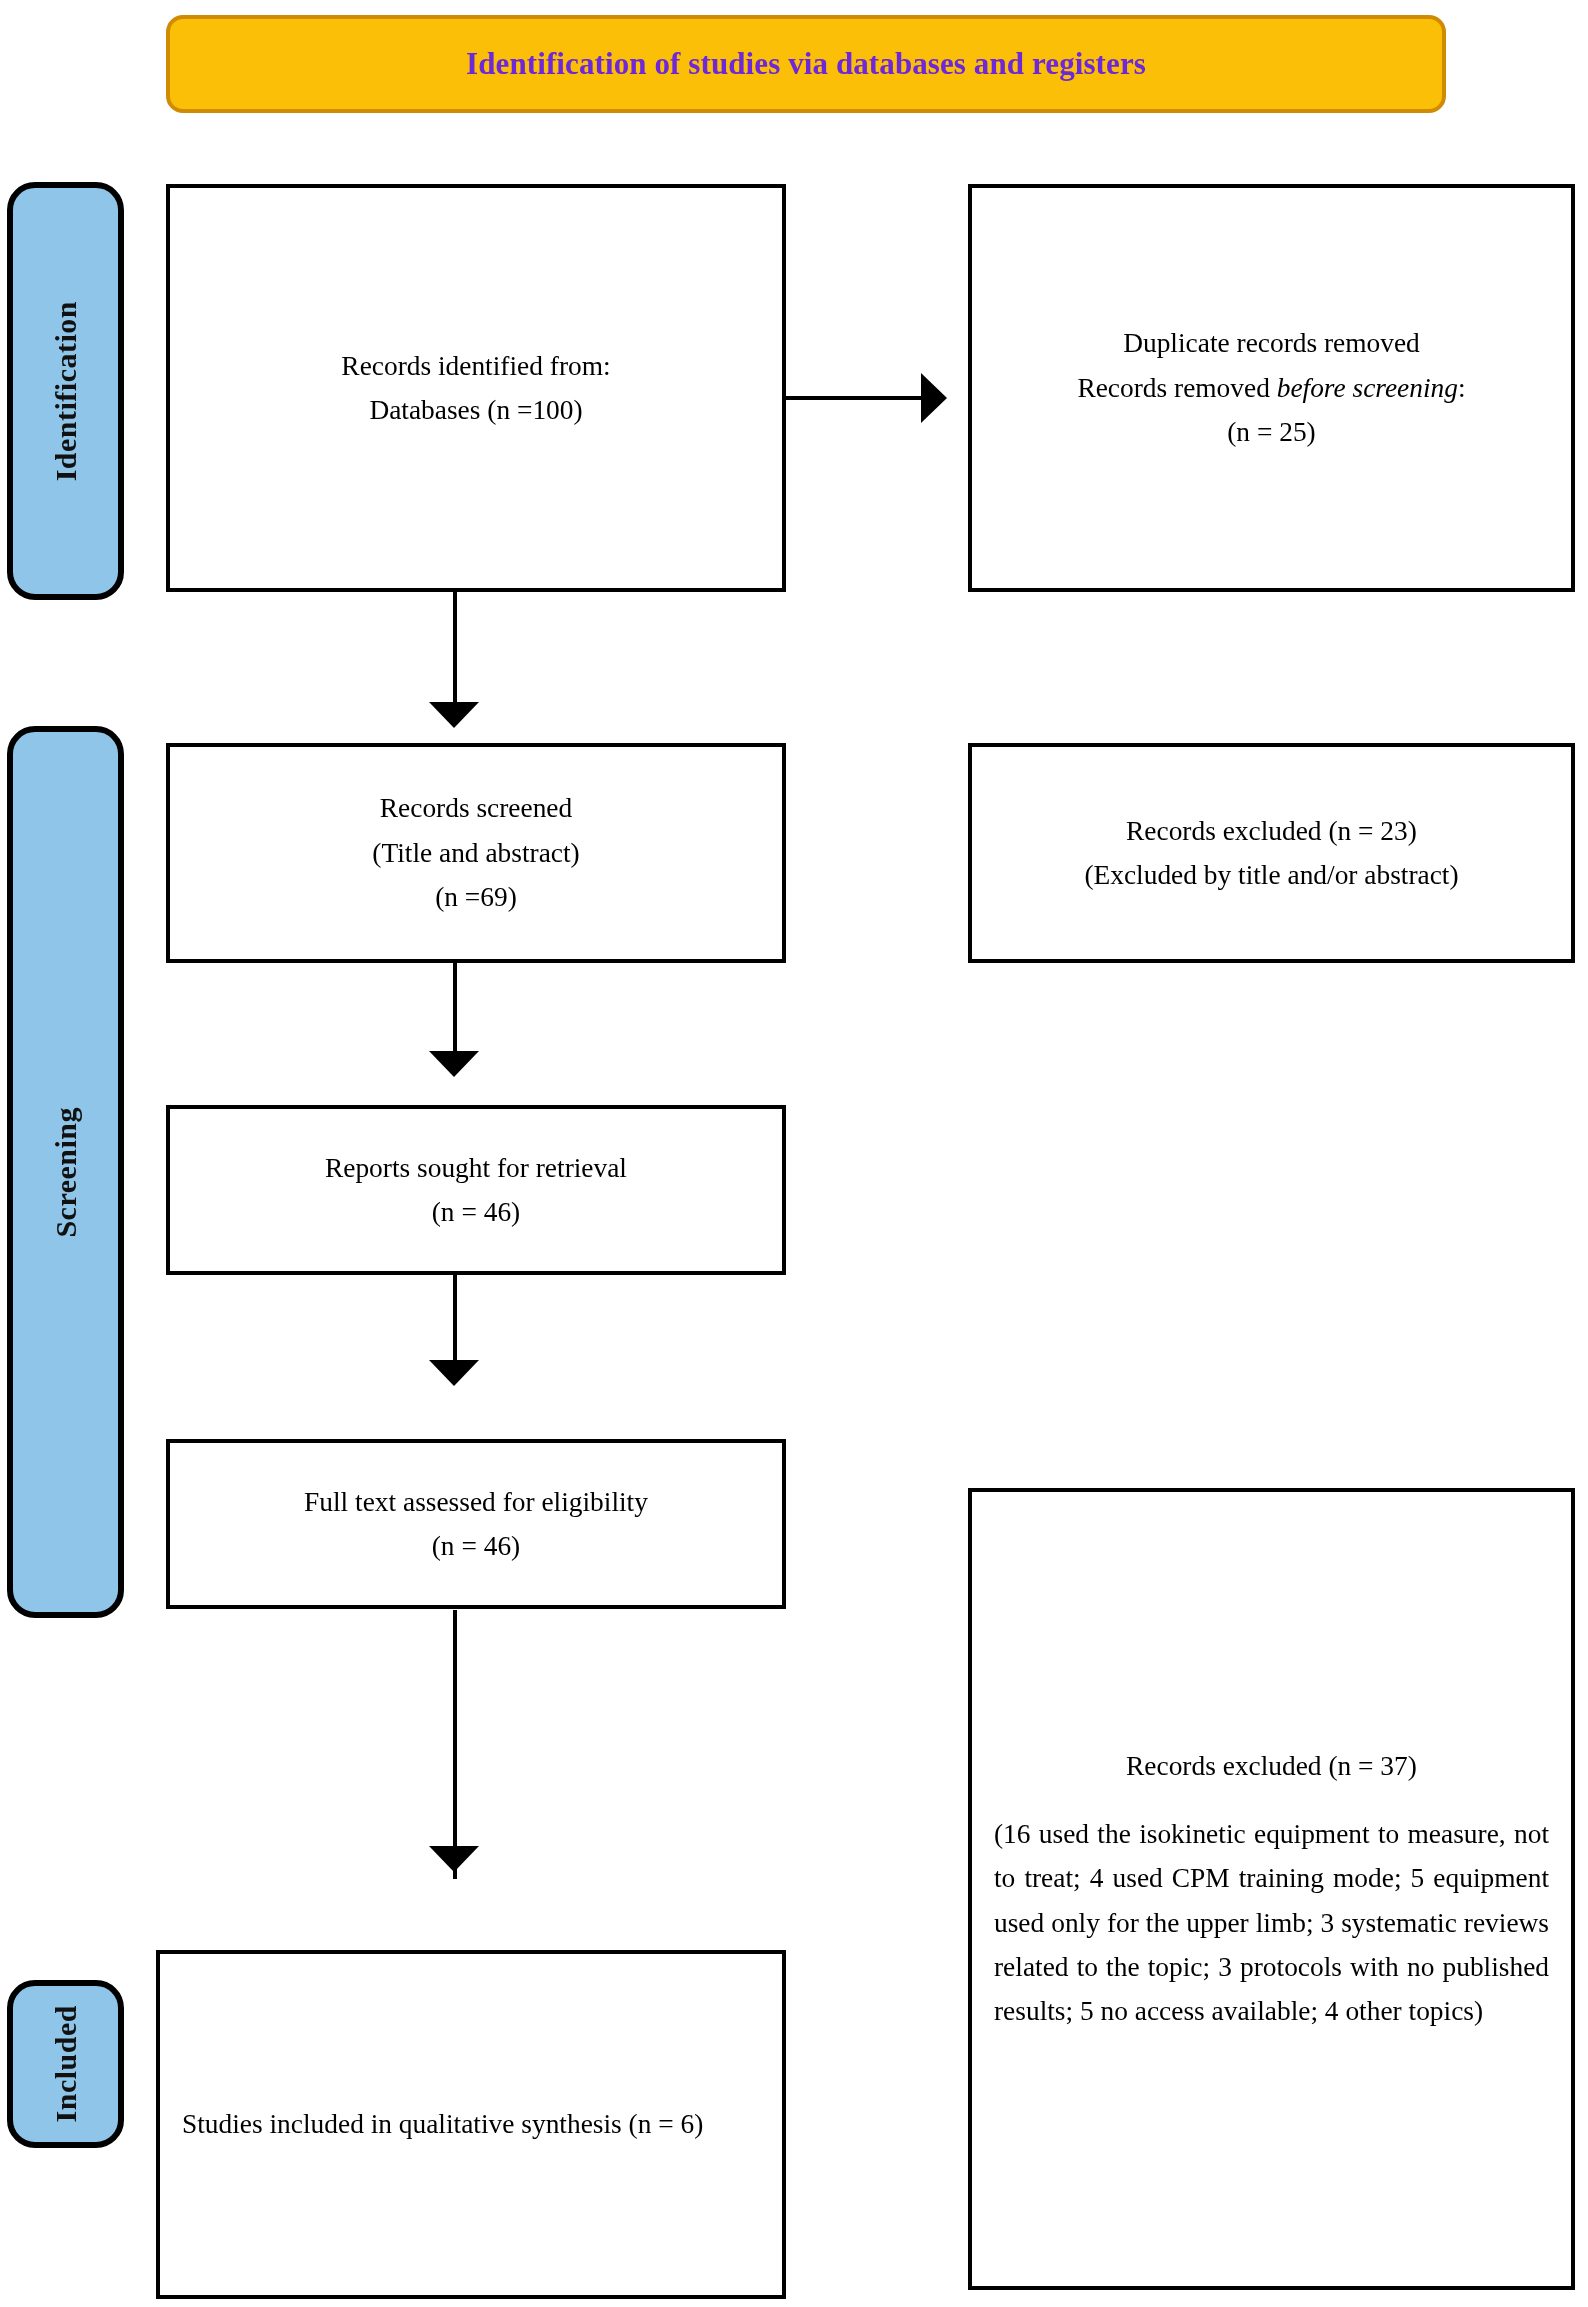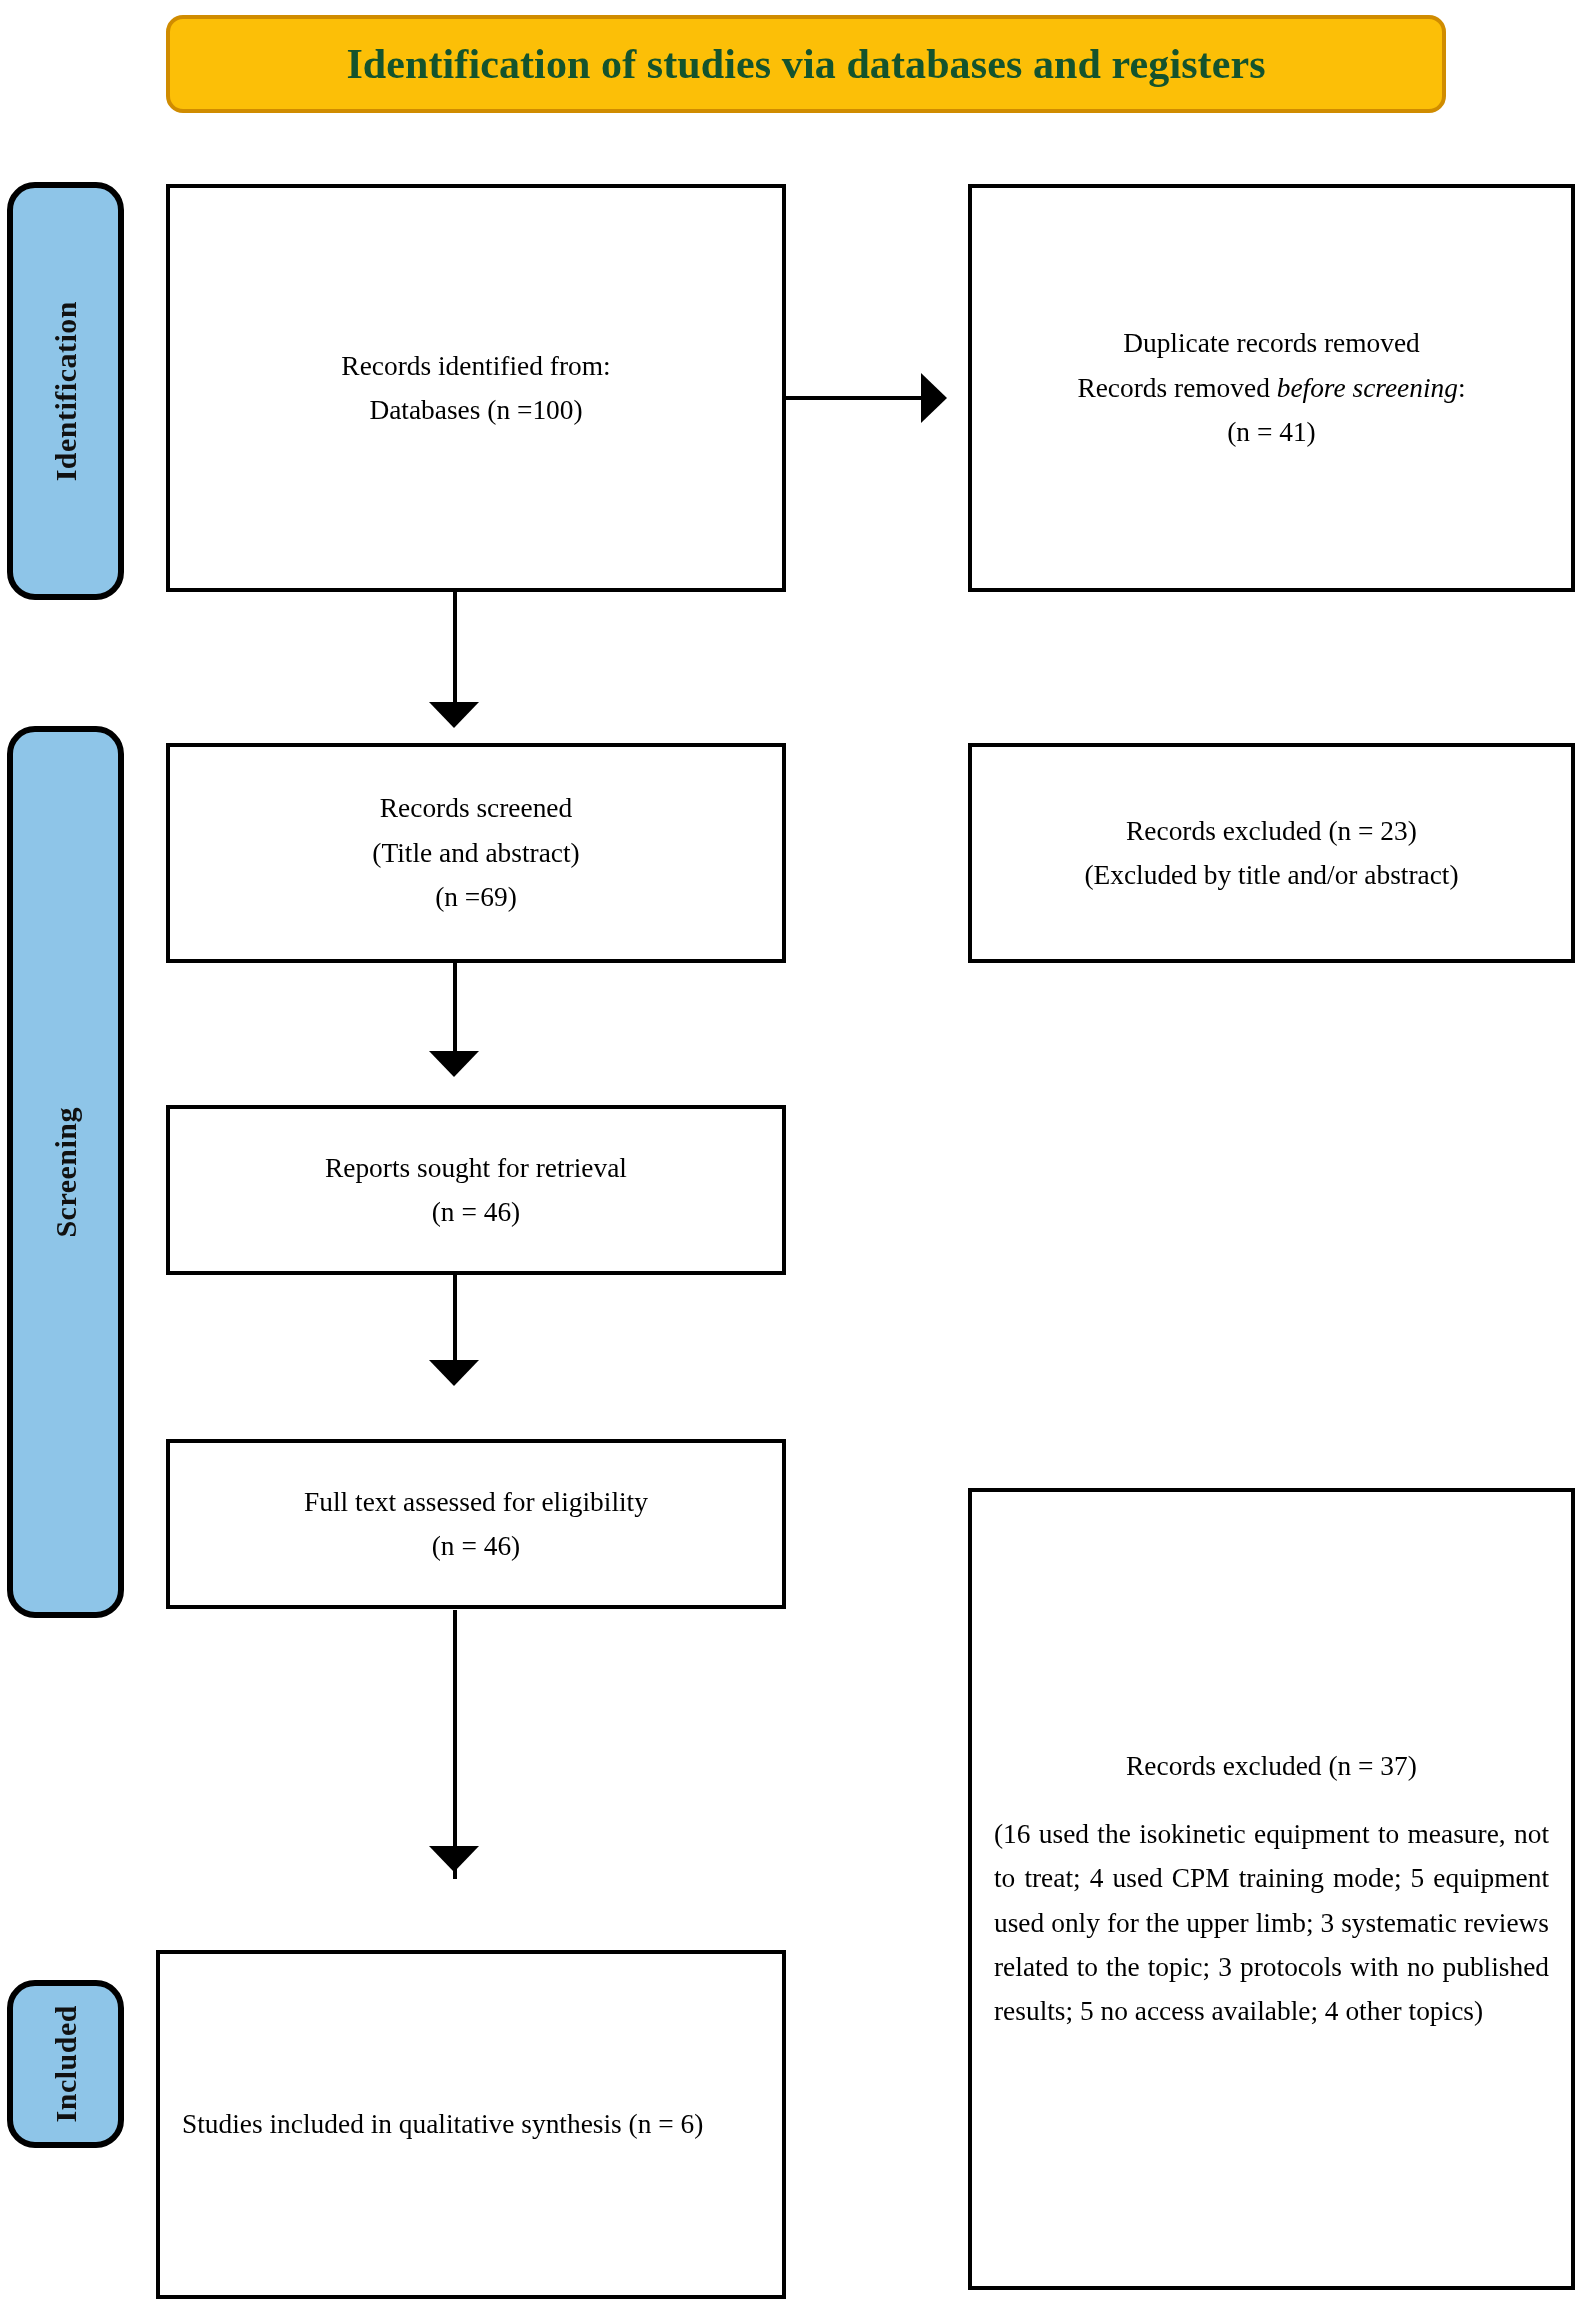--- a/index.html
+++ b/index.html
@@ -21,23 +21,23 @@
     left: 166px; top: 15px;
     width: 1280px; height: 98px;
     background: #FCBF07;
     border: 4.5px solid #D08C00;
     border-radius: 17px;
     box-sizing: border-box;
     display: flex; align-items: center; justify-content: center;
   }
   .banner-text {
     font-weight: bold;
-    font-size: 42px;
+    font-size: 31px;
     letter-spacing: 0.1px;
-    color: #14532d;
+    color: #6d28d9;
     text-align: center;
     line-height: 1.1;
   }
 
   
   .stage {
     position: absolute;
     left: 7px;
     width: 117px;
     background: #8EC5E8;
@@ -177,21 +177,21 @@
     <p>(n = 46)</p>
   </div>
 
   <div class="box" id="box-included">
     <p class="just">Studies included in qualitative synthesis (n = 6)</p>
   </div>
 
   <div class="box" id="box-removed">
     <p>Duplicate records removed</p>
     <p><span>Records removed </span><span class="ital">before screening</span><span>:</span></p>
-    <p>(n = 41)</p>
+    <p>(n = 25)</p>
   </div>
 
   <div class="box" id="box-excluded-ta">
     <p>Records excluded (n = 23)</p>
     <p>(Excluded by title and/or abstract)</p>
   </div>
 
 
   <div class="box" id="box-excluded-ft">
     <p>Records excluded (n = 37)</p>

